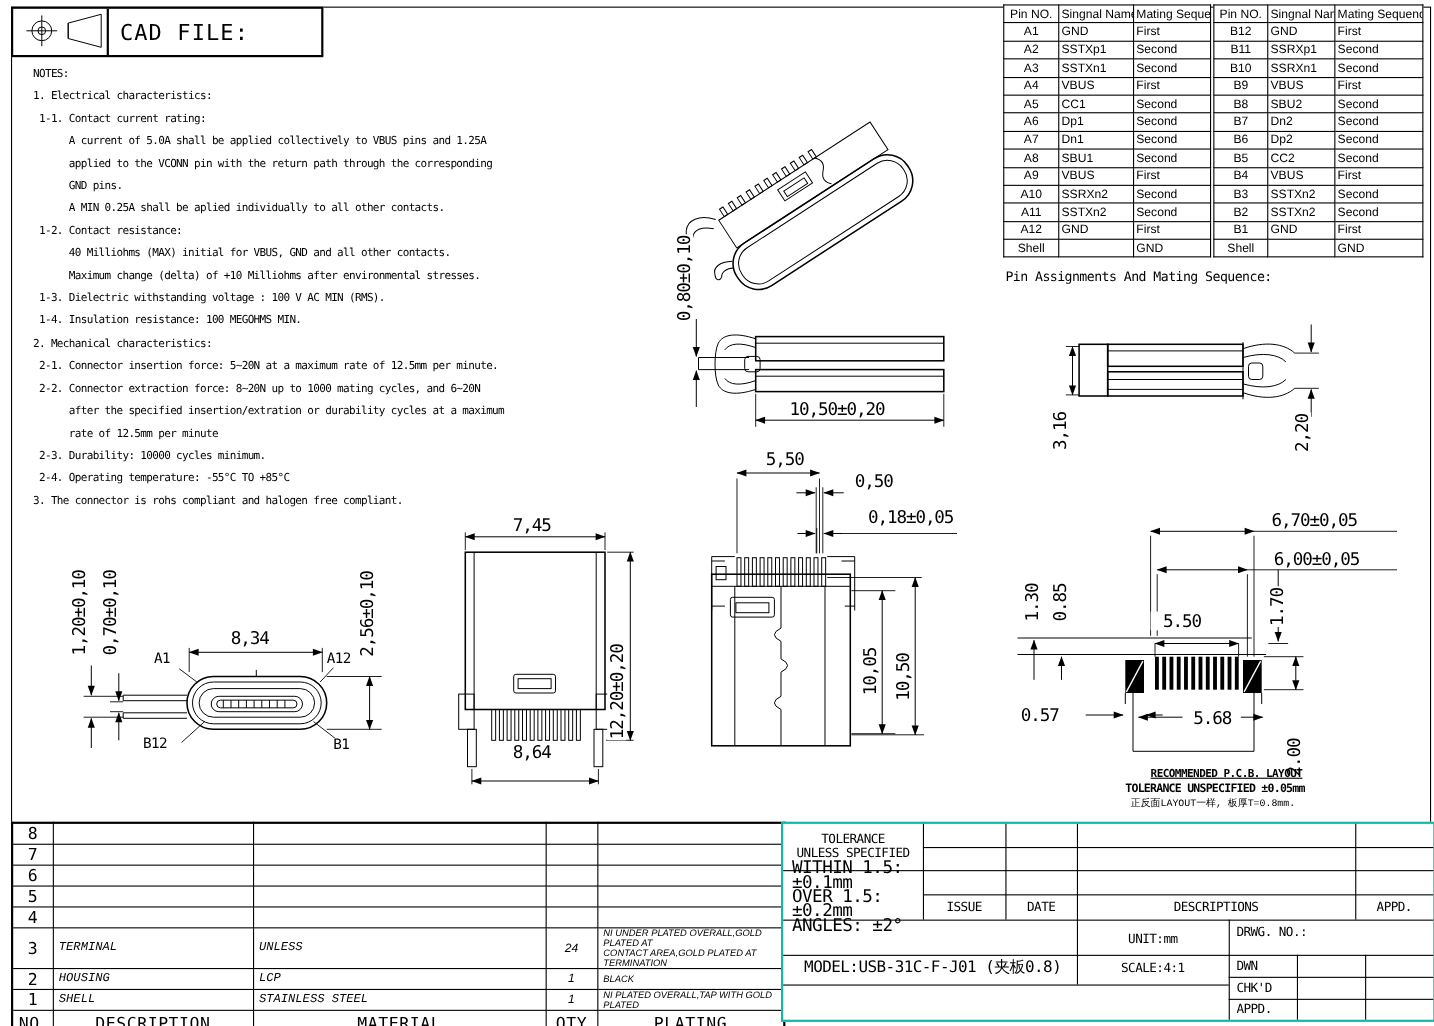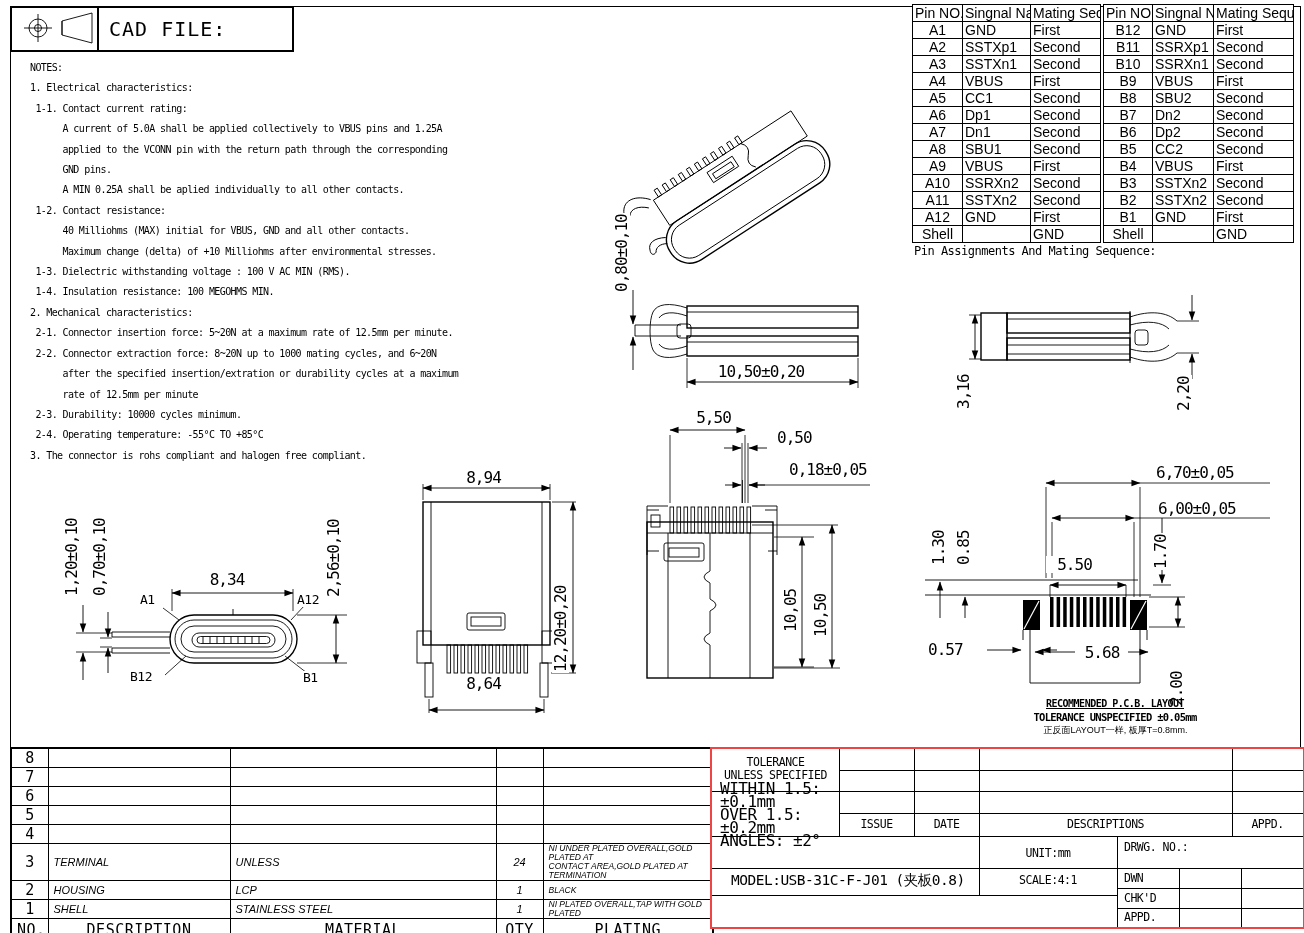--- a/index.html
+++ b/index.html
@@ -8,21 +8,21 @@
   .sheet-border{position:absolute;left:10px;top:6px;width:1289px;height:919px;border:1.2px solid #000}
   
   .hdr-box{position:absolute;left:10px;top:6px;width:280px;height:42px;border:2px solid #000;background:#fff}
   .hdr-div{position:absolute;left:85px;top:0;width:2px;height:100%;background:#000}
   .cad-label{position:absolute;left:97px;top:9px;font-size:20px;letter-spacing:1px}
   
   .notes{position:absolute;left:30px;top:58px;width:560px;font-size:10px;line-height:20.4px;
          letter-spacing:-0.6px;white-space:pre}
   
   table.pins{position:absolute;border-collapse:collapse;table-layout:fixed;
-             font-family:"Liberation Sans",sans-serif;font-size:14px;background:#fff}
+             font-family:"Liberation Sans",sans-serif;font-size:11px;background:#fff}
   .pins td{border:1px solid #000;height:15.4px;padding:0 2px;white-space:nowrap;overflow:hidden}
   .pins td.c{text-align:center}
   .pins tr.ph td{text-align:center}
   .pins-caption{position:absolute;left:914px;top:244px;font-size:12px;letter-spacing:-0.5px}
   
   svg.view{position:absolute;overflow:visible}
   .ol{fill:none;stroke:#000;stroke-width:1.4}
   .tl{fill:none;stroke:#000;stroke-width:0.9}
   .xl{fill:none;stroke:#000;stroke-width:0.8}
   .dl{fill:none;stroke:#000;stroke-width:0.9}
@@ -30,36 +30,36 @@
   .de{marker-end:url(#ar)}
   .blk{fill:#000;stroke:none}
   
   .dim{position:absolute;font-size:16px;line-height:17px;letter-spacing:-1px;white-space:nowrap;
        background:#fff;padding:0 1px}
   .dim.rot{transform:rotate(-90deg);transform-origin:0 0}
   .dim.ctr{text-align:center}
   .pinlbl{position:absolute;font-size:13px;line-height:14px;letter-spacing:-0.5px;background:#fff}
   .pcb-cap1{position:absolute;left:1030px;top:698px;width:170px;text-align:center;font-size:10px;
             font-weight:bold;letter-spacing:-0.5px;text-decoration:underline}
-  .pcb-cap2{position:absolute;left:1023px;top:711px;width:184px;text-align:center;font-size:10.5px;
+  .pcb-cap2{position:absolute;left:1023px;top:711px;width:184px;text-align:left;font-size:10.5px;
             font-weight:bold;letter-spacing:-0.7px}
-  .pcb-cap3{position:absolute;left:1028px;top:724px;width:175px;text-align:center;font-size:9px;
-            font-family:Liberation Sans, sans-serif}
+  .pcb-cap3{position:absolute;left:1028px;top:724px;width:175px;text-align:left;font-size:9px;
+            font-family:Liberation Mono, monospace}
   
   table.bom{position:absolute;left:10px;top:747px;width:702px;border-collapse:collapse;
             table-layout:fixed;border:2px solid #000;background:#fff}
   .bom td{border:1px solid #000;height:17.4px;padding:0 5px;overflow:hidden;white-space:nowrap}
   .bom td.no{text-align:center;font-size:15px;padding:0}
-  .bom td.it{font-family:Liberation Sans, sans-serif;font-style:italic;font-size:11px}
+  .bom td.it{font-family:Liberation Mono, monospace;font-style:italic;font-size:11px}
   .bom td.qty{text-align:center;font-family:"Liberation Sans",sans-serif;font-style:italic;font-size:11px}
   .bom td.plating{font-family:"Liberation Sans",sans-serif;font-style:italic;font-size:8.5px;
                   line-height:9px;white-space:pre-line}
   .bom tr.bh td{text-align:center;font-size:15px;letter-spacing:0.5px;height:21px}
   
-  .tb{position:absolute;left:710px;top:747px;width:591px;height:178px;border:2px solid #ef4444;background:#fff}
+  .tb{position:absolute;left:710px;top:747px;width:591px;height:178px;border:2px solid #14b8a6;background:#fff}
   .tb .vl,.tb .hl{position:absolute;background:#000}
   .tb .vl{width:1px}.tb .hl{height:1px}
   .tb .cell{position:absolute;font-size:11.5px;line-height:13px;letter-spacing:-0.5px;white-space:pre}
   .tb .ctr{text-align:center}
   .company{font-family:"Liberation Serif",serif;font-size:17.5px;letter-spacing:0.5px}
 </style>
 </head>
 <body>
 
 <div class="sheet">
@@ -389,21 +389,21 @@
       <rect class="tl" x="112" y="190" width="3.6" height="28"></rect>
         <rect class="tl" x="119" y="190" width="3.6" height="28"></rect>
     </g>
     <rect class="tl" x="62" y="158" width="38" height="17" rx="2"></rect>
     <rect class="tl" x="66" y="162" width="30" height="9"></rect>
     <path class="xl" d="M18,45 v-16 M145,45 v-16 M147,47 h24 M146,218 h25 M24,244 v14 M139,244 v14"></path>
     <line class="dl dl2" x1="18" y1="33" x2="145" y2="33"></line>
     <line class="dl dl2" x1="168" y1="47" x2="168" y2="218"></line>
     <line class="dl dl2" x1="24" y1="255" x2="139" y2="255"></line>
   </svg>
-  <span class="dim ctr" style="left:455px;top:469px;width:55px">8,94</span>
+  <span class="dim ctr" style="left:455px;top:469px;width:55px">7,45</span>
   <span class="dim rot" style="left:552px;top:673px">12,20±0,20</span>
   <span class="dim ctr" style="left:455px;top:675px;width:55px">8,64</span>
 
   <svg class="view" style="left:628px;top:403px" width="252" height="300">
     <rect class="ol" x="19" y="119" width="126" height="156"></rect>
     <path class="tl" d="M19,130 H145 M40,130 V275 M122,130 V275"></path>
     <path class="tl" d="M82,130 V168 q-12,6 0,12 V196 q12,6 0,12 V230 q-12,6 0,12 V275"></path>
     <rect class="tl" x="36" y="140" width="40" height="18" rx="2"></rect>
     <rect class="tl" x="41" y="145" width="30" height="9"></rect>
     <g>

